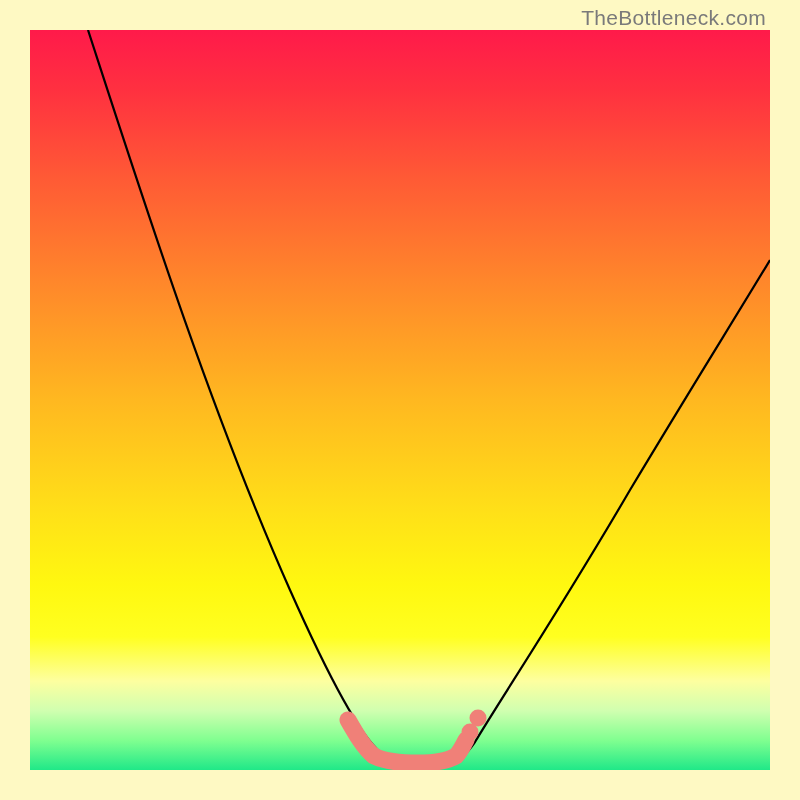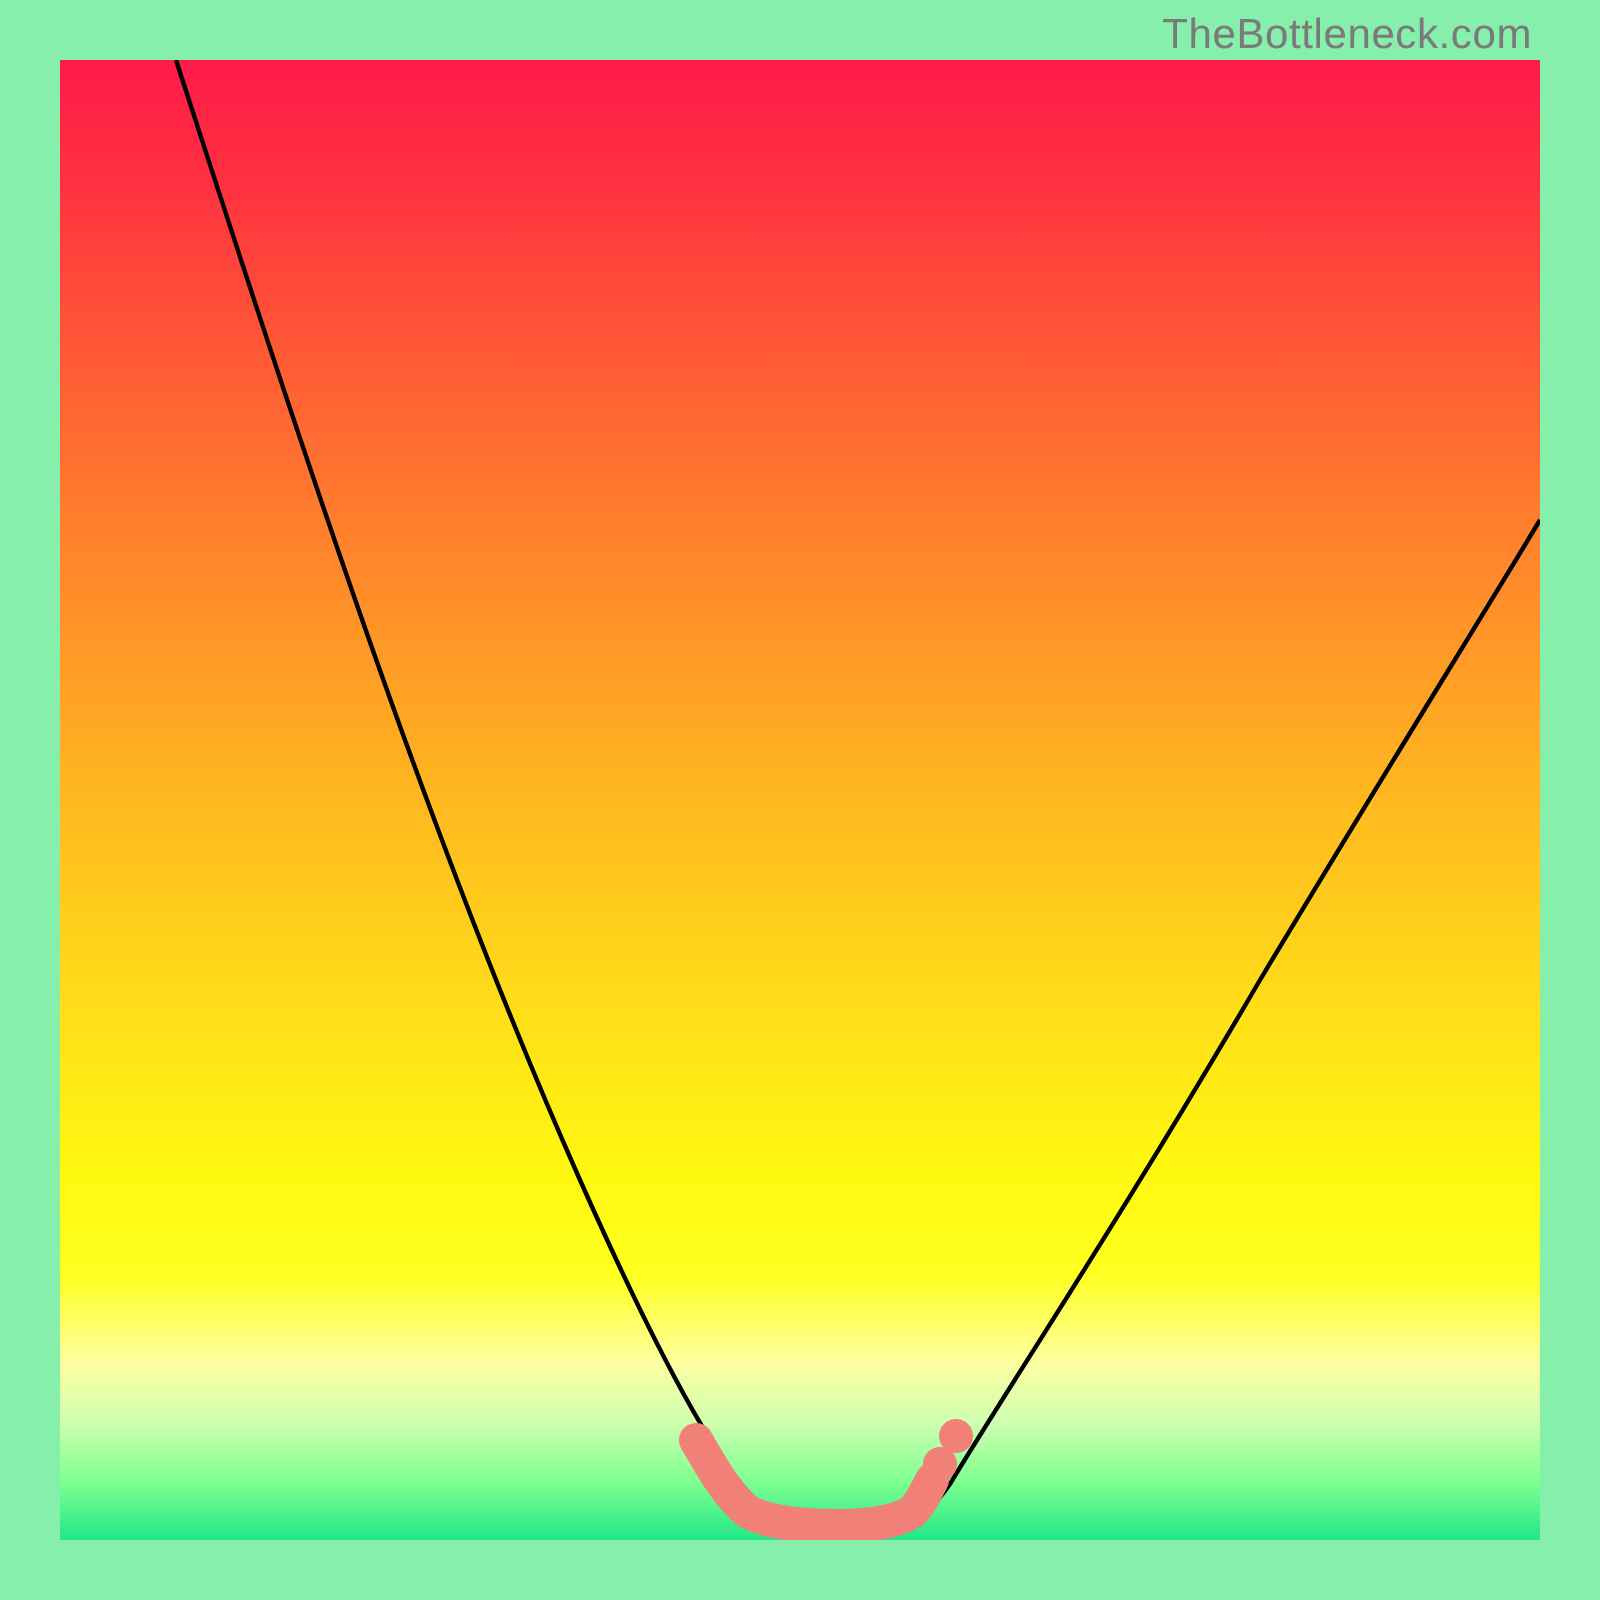--- a/index.html
+++ b/index.html
@@ -8,21 +8,21 @@
     width: 800px;
     height: 800px;
     background: #000;
     font-family: Arial, sans-serif;
     overflow: hidden;
   }
   .chart-container {
     position: relative;
     width: 800px;
     height: 800px;
-    background: #86efac;
+    background: #fef9c3;
   }
   .plot-area {
     position: absolute;
     left: 30px;
     top: 30px;
     width: 740px;
     height: 740px;
     background: linear-gradient(to bottom,
       #ff1a4a 0%,
       #ff3040 8%,

